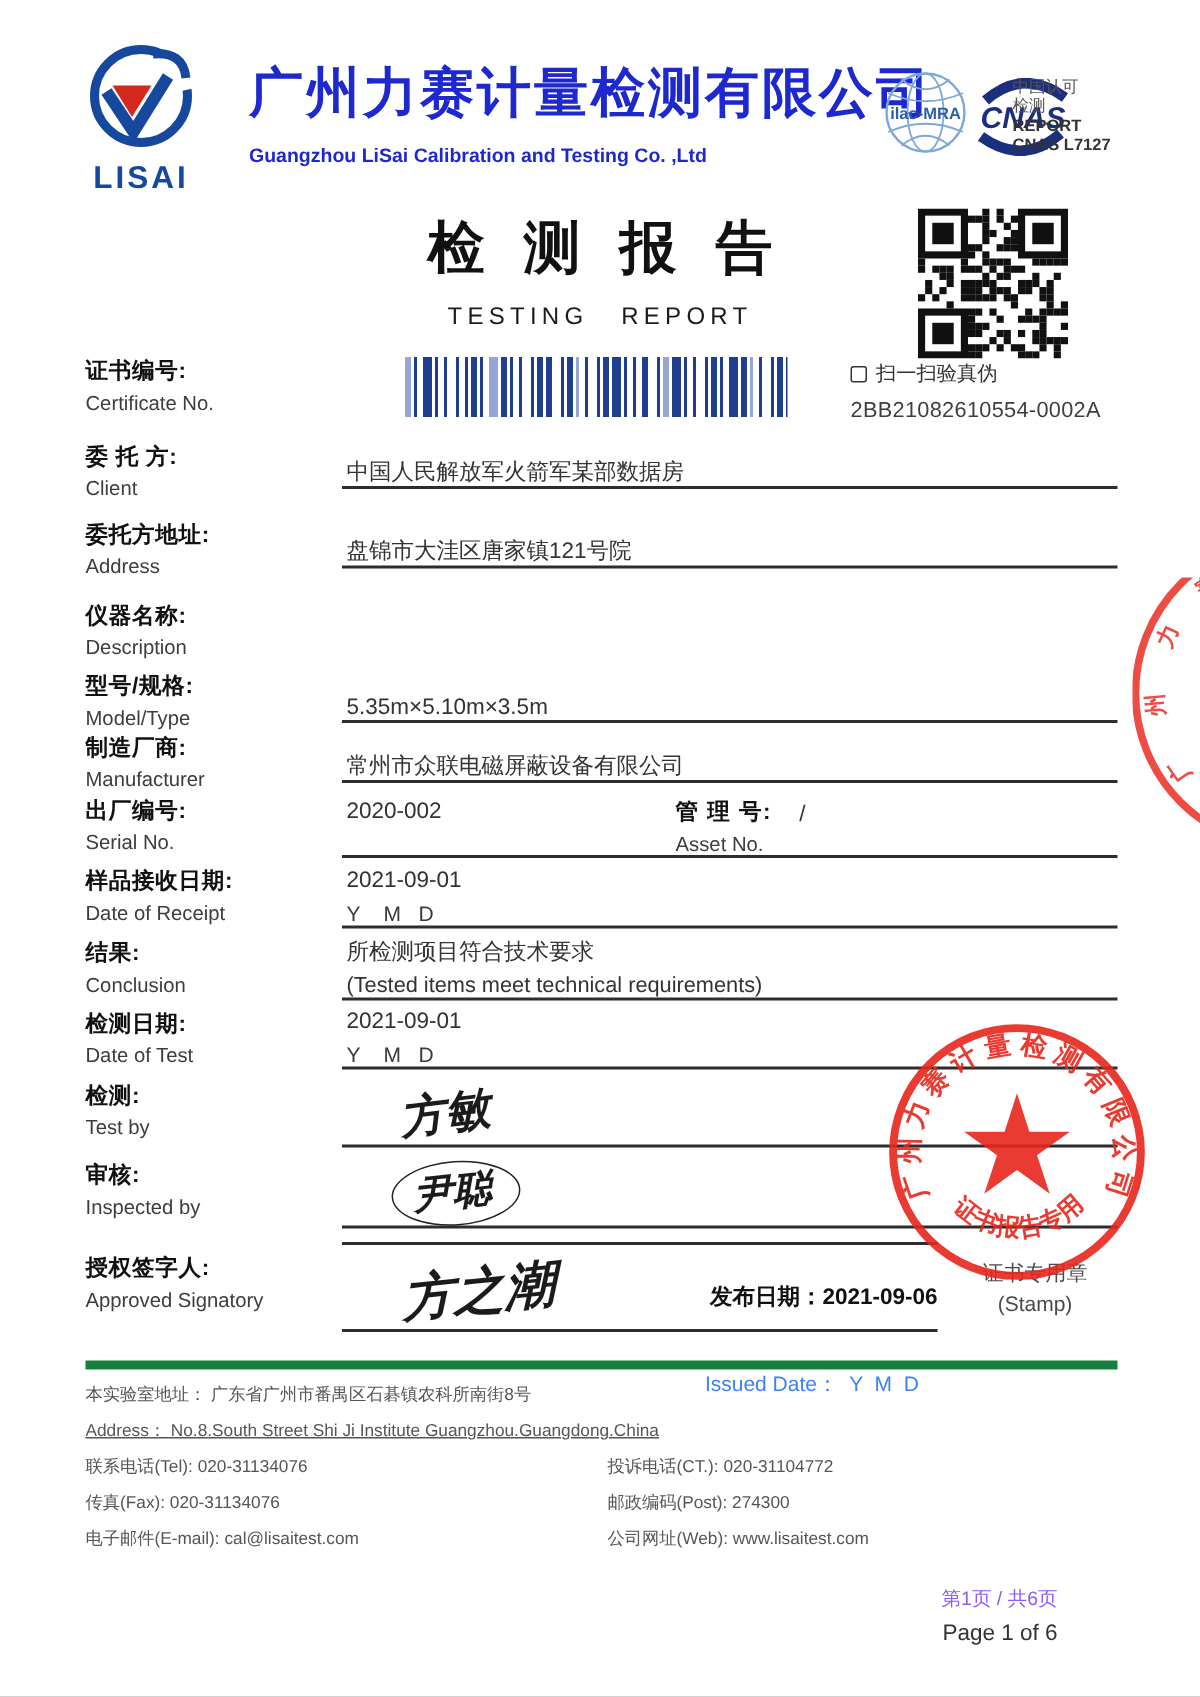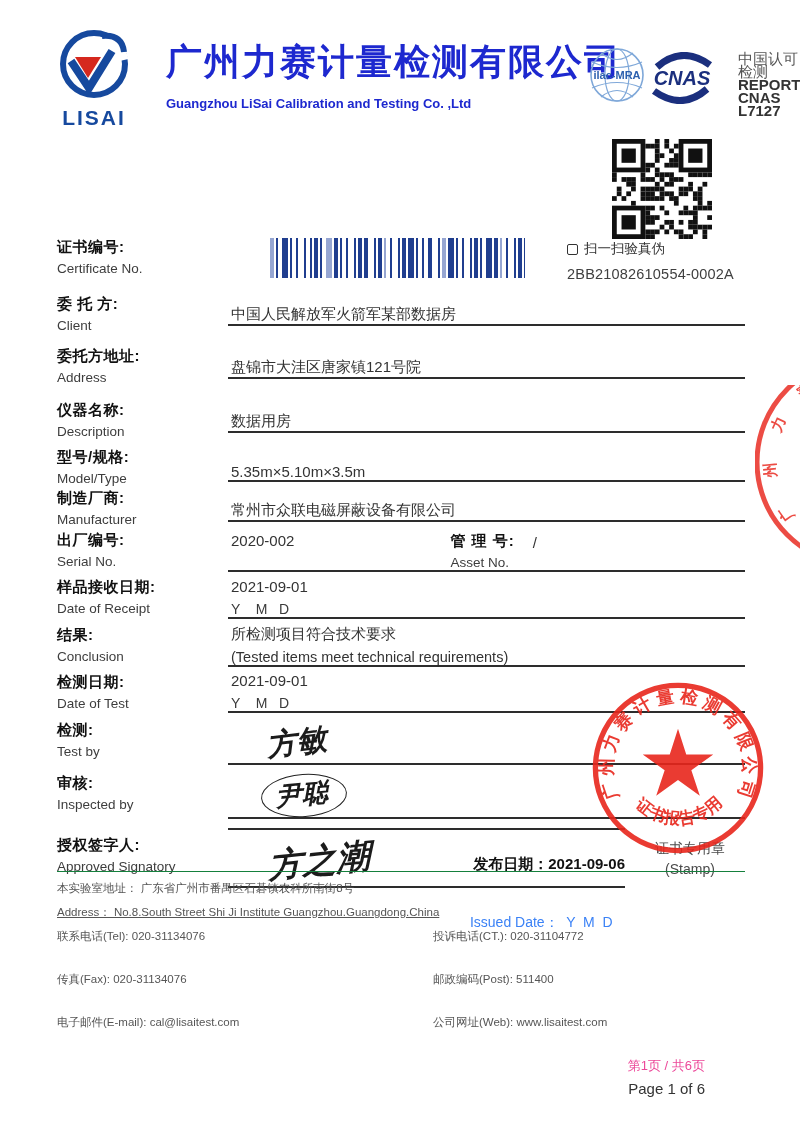--- a/index.html
+++ b/index.html
@@ -6,21 +6,21 @@
   body { background:#888; font-family:"Liberation Sans","DejaVu Sans",sans-serif; }
   .page { position:relative; width:800px; height:1131px; background:#ffffff; margin:0 auto; overflow:hidden; }
 
   
   .logo-box { position:absolute; left:44px; top:26px; width:100px; height:104px; }
   .company { position:absolute; left:166px; top:38px; width:420px; }
   .company-cn { font-size:36px; font-weight:bold; color:#1d28cf; letter-spacing:2px; white-space:nowrap; }
   .company-en { font-size:13px; font-weight:bold; color:#1d28cf; margin-top:9px; white-space:nowrap; }
   .ilac { position:absolute; left:588px; top:46px; }
   .cnas { position:absolute; left:650px; top:52px; }
-  .acc-text { position:absolute; left:738px; top:52px; font-size:15px; color:#555; line-height:13px; }
+  .acc-text { position:absolute; left:675px; top:52px; font-size:11px; color:#555; line-height:13px; }
   .acc-text .strong { font-weight:600; color:#333; }
 
   
   .title-block { position:absolute; left:0; top:140px; width:800px; text-align:center; }
   .title-cn { font-size:38px; font-weight:bold; color:#111; letter-spacing:26px; margin-right:-26px; }
   .title-en { margin-top:12px; font-size:16px; color:#1a1a1a; letter-spacing:3.5px; word-spacing:14px; }
   .qr { position:absolute; left:612px; top:139px; }
 
   
   .cert-row { position:absolute; left:57px; top:238px; width:688px; display:flex; }
@@ -54,26 +54,26 @@
   .issue-cell { padding:8px 0 12px 8px; }
   .issue-l1 { font-size:15px; font-weight:bold; color:#111; white-space:pre; }
   .issue-l2 { font-size:14px; color:#3b82f6; margin-top:7px; white-space:pre; }
   .stamp-note { margin-left:30px; padding-top:10px; text-align:center; font-size:14px; color:#4a4a4a; line-height:21px; }
 
   
   .stamp-main { position:absolute; left:588px; top:678px; opacity:0.9; pointer-events:none; }
   .stamp-edge { position:absolute; left:755px; top:385px; opacity:0.82; pointer-events:none; }
 
   
-  .footer { position:absolute; left:57px; top:871px; width:688px; border-top:1px solid #15803d; font-size:11.5px; color:#555; }
+  .footer { position:absolute; left:57px; top:907px; width:688px; border-top:6px solid #15803d; font-size:11.5px; color:#555; }
   .footer .l1 { margin-top:9px; }
   .footer .l2 { margin-top:9px;text-decoration:underline; }
-  .footer-grid { display:grid; grid-template-columns:348px 1fr; row-gap:9px; margin-top:9px;gap:28px; }
+  .footer-grid { display:grid; grid-template-columns:348px 1fr; row-gap:9px; margin-top:9px; }
   .page-num { position:absolute; right:95px; top:1057px; text-align:right; }
-  .page-num .cn { font-size:13px; color:#ec4899;margin-left:39px; }
+  .page-num .cn { font-size:13px; color:#8b5cf6;margin-left:39px; }
   .page-num .en { font-size:15px; color:#333; margin-top:5px; }
 </style>
 </head>
 <body>
 
 <div class="page">
 
   <div class="logo-box">
     <svg width="100" height="104" viewBox="0 0 100 104">
       <circle cx="50" cy="38" r="31" fill="none" stroke="#16499e" stroke-width="6"></circle>
@@ -110,20 +110,24 @@
     </svg>
   </div>
 
   <div class="acc-text">
     <div>中国认可</div>
     <div>检测</div>
     <div class="strong">REPORT</div>
     <div class="strong">CNAS L7127</div>
   </div>
 
+  <div class="title-block">
+    <div class="title-cn">检测报告</div>
+    <div class="title-en">TESTING REPORT</div>
+  </div>
 
   <svg class="qr" width="100" height="100" viewBox="0 0 105 105" fill="#111">
       <rect x="45" y="0" width="5" height="5"></rect>
       <rect x="55" y="0" width="5" height="5"></rect>
       <rect x="35" y="5" width="5" height="5"></rect>
       <rect x="40" y="5" width="5" height="5"></rect>
       <rect x="45" y="5" width="5" height="5"></rect>
       <rect x="55" y="5" width="5" height="5"></rect>
       <rect x="65" y="5" width="5" height="5"></rect>
       <rect x="45" y="10" width="5" height="5"></rect>
@@ -297,21 +301,20 @@
         <div class="lbl-en">Address</div>
       </div>
       <div class="val" style="padding-top:5px">盘锦市大洼区唐家镇121号院</div>
     </div>
 
     <div class="row" style="height:47px">
       <div class="lblcol">
         <div class="lbl-cn">仪器名称:</div>
         <div class="lbl-en">Description</div>
       </div>
-      <div class="val" style="padding-top:5px">数据用房</div>
     </div>
 
     <div class="row" style="height:47px">
       <div class="lblcol">
         <div class="lbl-cn">型号/规格:</div>
         <div class="lbl-en">Model/Type</div>
       </div>
       <div class="val" style="padding-top:12px">5.35m×5.10m×3.5m</div>
     </div>
 
@@ -441,21 +444,21 @@
     <text x="52.7" y="10" transform="rotate(-35 52.7 10)" font-size="15" font-weight="bold" fill="#e8261c" text-anchor="middle">赛</text>
   </svg>
 
   <div class="footer">
     <div class="l1">本实验室地址： 广东省广州市番禺区石碁镇农科所南街8号</div>
     <div class="l2">Address： No.8.South Street Shi Ji Institute Guangzhou.Guangdong.China</div>
     <div class="footer-grid">
       <div>联系电话(Tel): 020-31134076</div>
       <div>投诉电话(CT.): 020-31104772</div>
       <div>传真(Fax): 020-31134076</div>
-      <div>邮政编码(Post): 511400</div>
+      <div>邮政编码(Post): 274300</div>
       <div>电子邮件(E-mail): cal@lisaitest.com</div>
       <div>公司网址(Web): www.lisaitest.com</div>
     </div>
   </div>
 
   <div class="page-num">
     <div class="cn">第1页 / 共6页</div>
     <div class="en">Page 1 of 6</div>
   </div>
 

